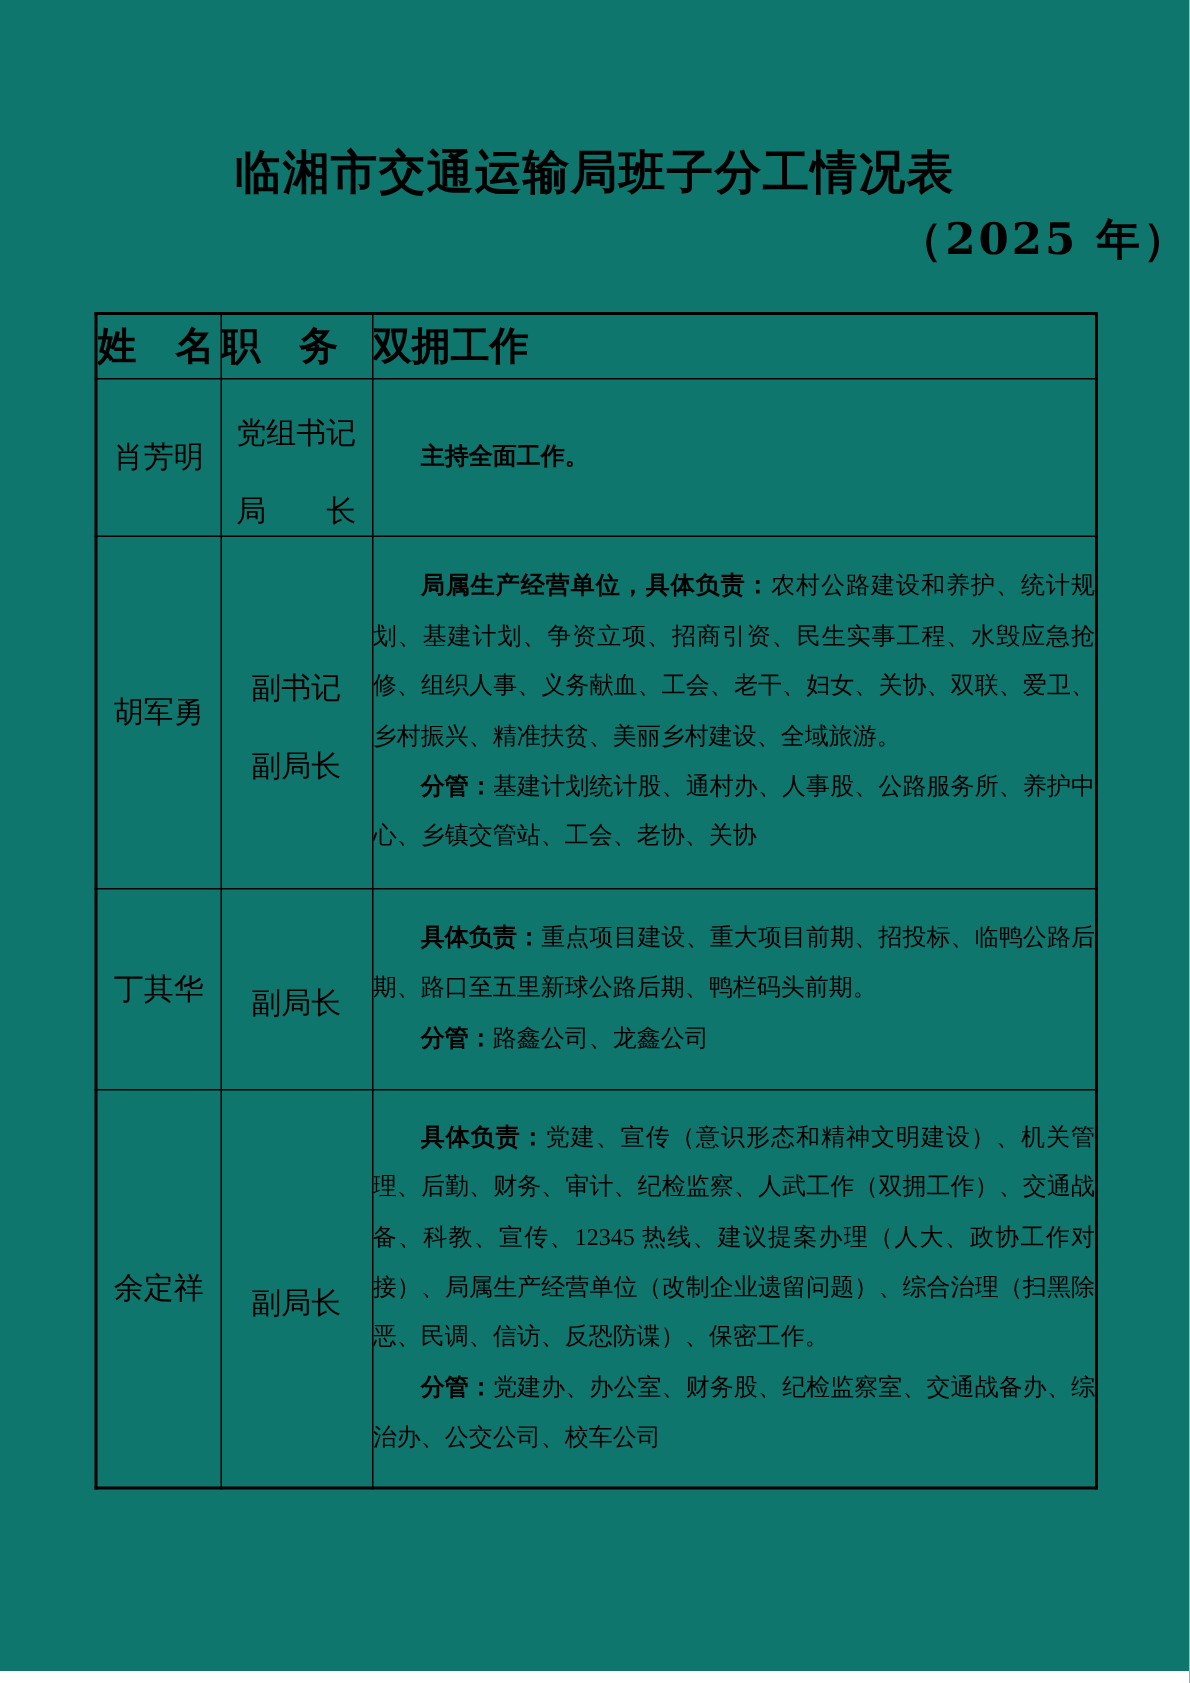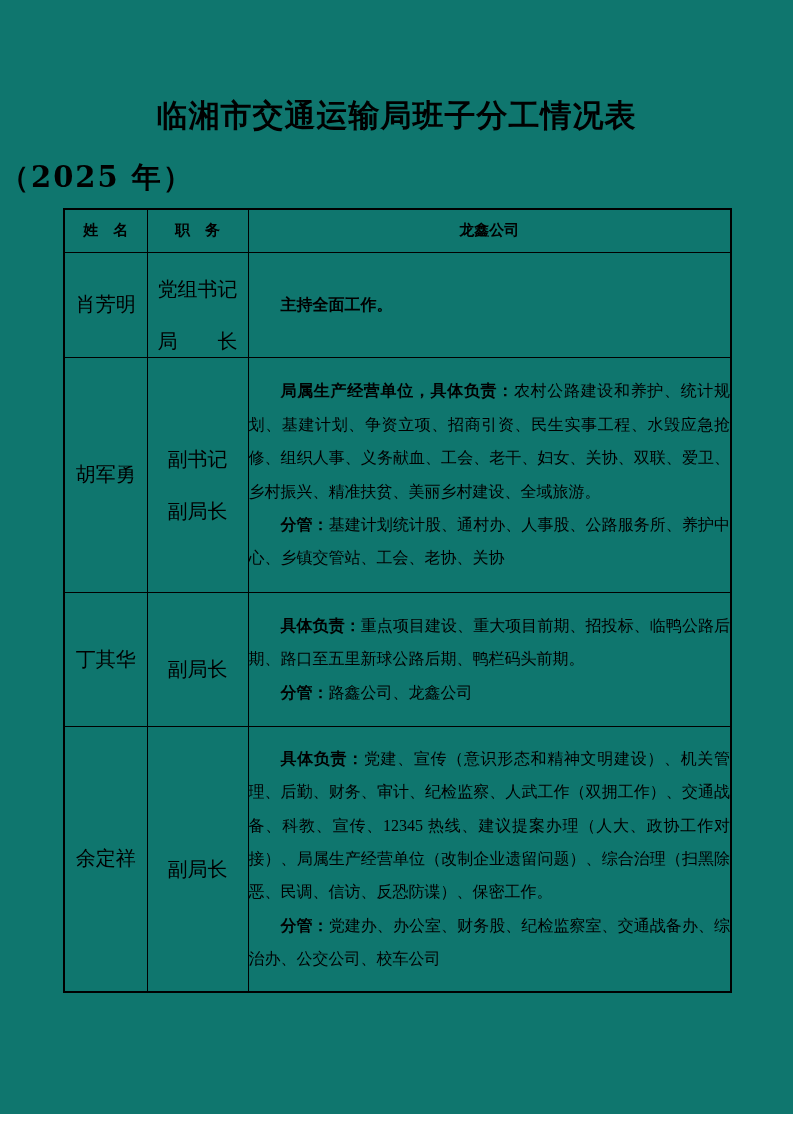--- a/index.html
+++ b/index.html
@@ -24,25 +24,25 @@
     margin: 0;
     text-align: center;
     font-size: 31px;
     line-height: 42px;
     font-weight: bold;
     letter-spacing: 1px;
     font-family: "DejaVu Serif", "Liberation Serif", serif;
   }
   .doc-subtitle {
     position: absolute;
-    top: 156px;
+    top: 138px;
     left: 0;
     width: 100%;
     margin: 0;
-    text-align: left;
+    text-align: right;
     font-size: 29px;
     line-height: 42px;
     font-weight: bold;
     letter-spacing: 2px;
     font-family: "DejaVu Serif", "Liberation Serif", serif;
   }
   table.duty-table {
     position: absolute;
     left: 63px;
     top: 208px;
@@ -56,23 +56,23 @@
     border: 1px solid #000000;
     padding: 0;
     overflow: hidden;
   }
   .duty-table thead tr { height: 43px; }
   .duty-table tr.row-0 { height: 67px; }
   .duty-table tr.row-1 { height: 235px; }
   .duty-table tr.row-2 { height: 134px; }
   .duty-table tr.row-3 { height: 266px; }
   .duty-table th {
-    font-size: 15px;
+    font-size: 26px;
     font-weight: bold;
-    text-align: center;
+    text-align: left;
     vertical-align: middle;
   }
   .cell-name,
   .cell-position {
     font-size: 20px;
     text-align: center;
     vertical-align: middle;
   }
   .cell-position div {
     line-height: 32px;
@@ -103,21 +103,21 @@
   <table class="duty-table">
     <colgroup>
       <col style="width:83px">
       <col style="width:101px">
       <col style="width:483px">
     </colgroup>
     <thead>
       <tr id="header-row">
           <th>姓　名</th>
           <th>职　务</th>
-          <th>龙鑫公司</th>
+          <th>双拥工作</th>
         </tr>
     </thead>
     <tbody id="table-body">
         <tr class="row-0">
           <td class="cell-name">肖芳明</td>
           <td class="cell-position">
             <div>党组书记</div>
             <div>局　　长</div>
           </td>
           <td class="cell-duties">

